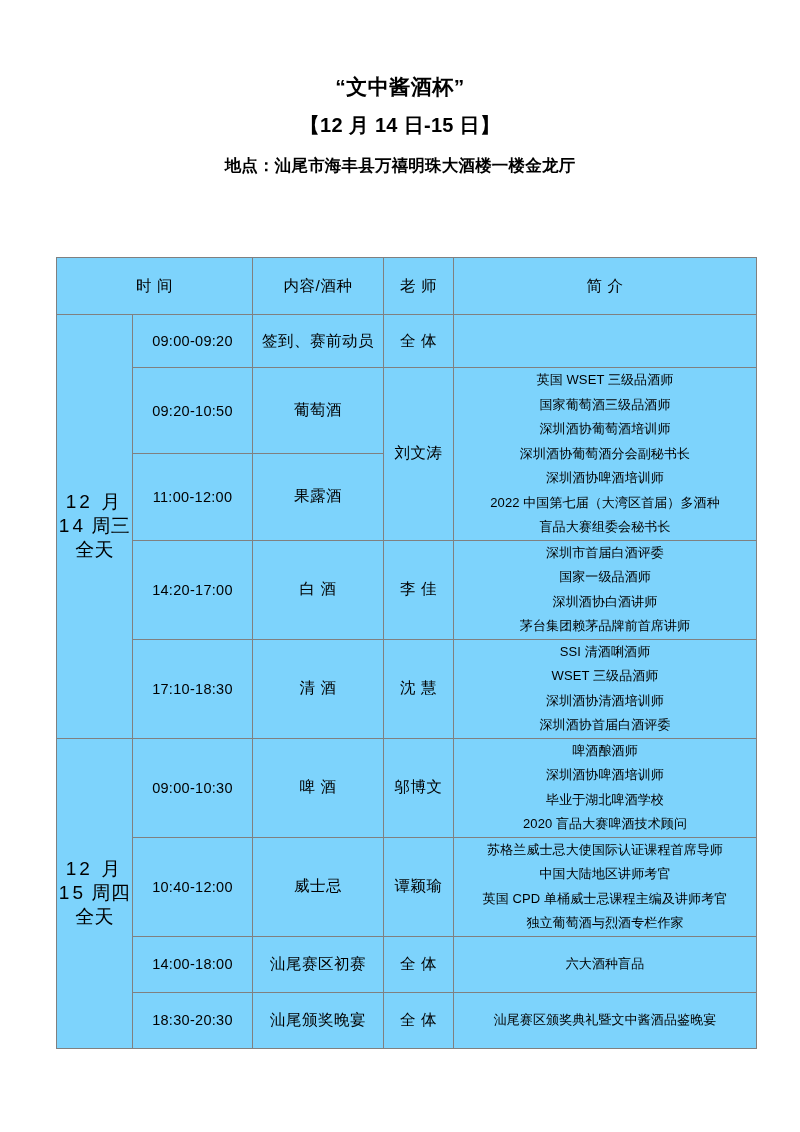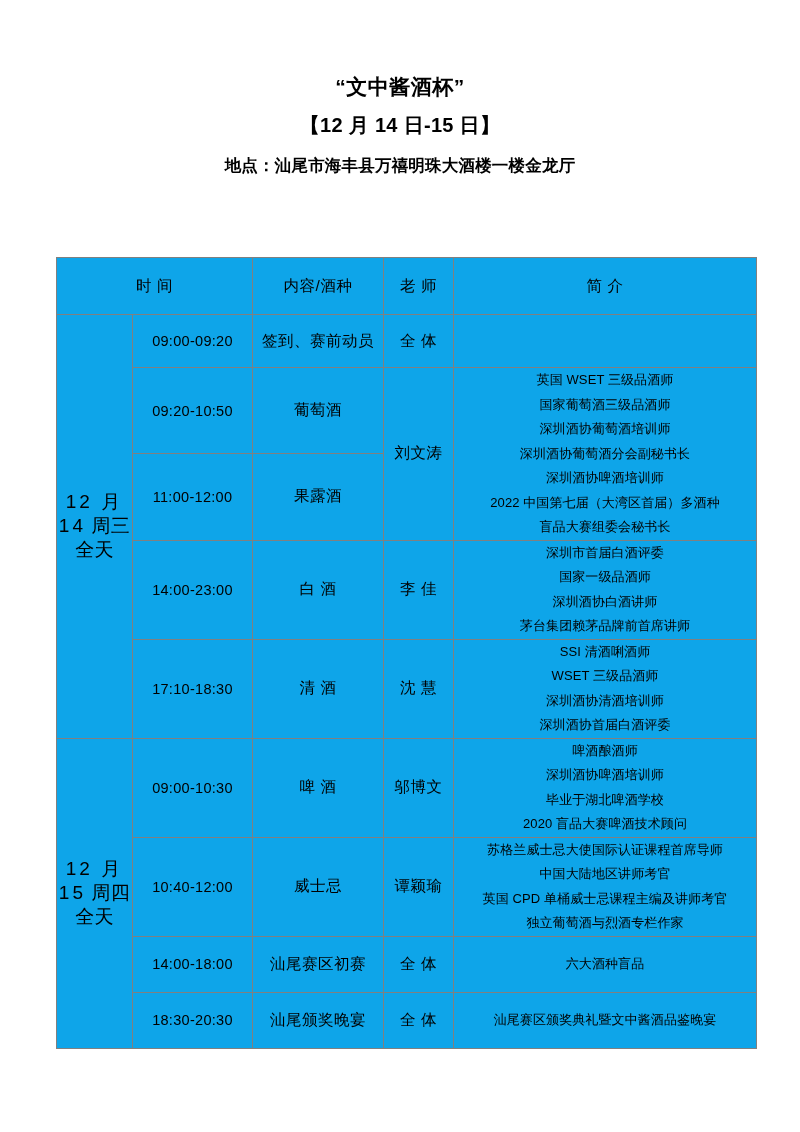--- a/index.html
+++ b/index.html
@@ -62,21 +62,21 @@
   .table-wrap {
     position: absolute;
     left: 56px;
     top: 257px;
     width: 700px;
   }
   table.schedule {
     border-collapse: collapse;
     width: 700px;
     table-layout: fixed;
-    background: #0ea5e9;
+    background: #7dd3fc;
   }
   table.schedule td,
   table.schedule th {
     border: 1px solid #808080;
     padding: 0;
     vertical-align: middle;
     text-align: center;
     font-weight: normal;
     color: #000;
   }
@@ -184,21 +184,21 @@
               <span class="bio-line">盲品大赛组委会秘书长</span>
             </td>
         </tr>
 
         <tr class="r-fruit">
           <td class="cell-time">11:00-12:00</td>
           <td class="cell-content">果露酒</td>
         </tr>
 
         <tr class="r-baijiu">
-          <td class="cell-time">14:00-23:00</td>
+          <td class="cell-time">14:20-17:00</td>
           <td class="cell-content">白 酒</td>
           <td class="cell-teacher">李 佳</td>
           <td class="cell-bio">
               <span class="bio-line">深圳市首届白酒评委</span>
               <span class="bio-line">国家一级品酒师</span>
               <span class="bio-line">深圳酒协白酒讲师</span>
               <span class="bio-line">茅台集团赖茅品牌前首席讲师</span>
             </td>
         </tr>
 

